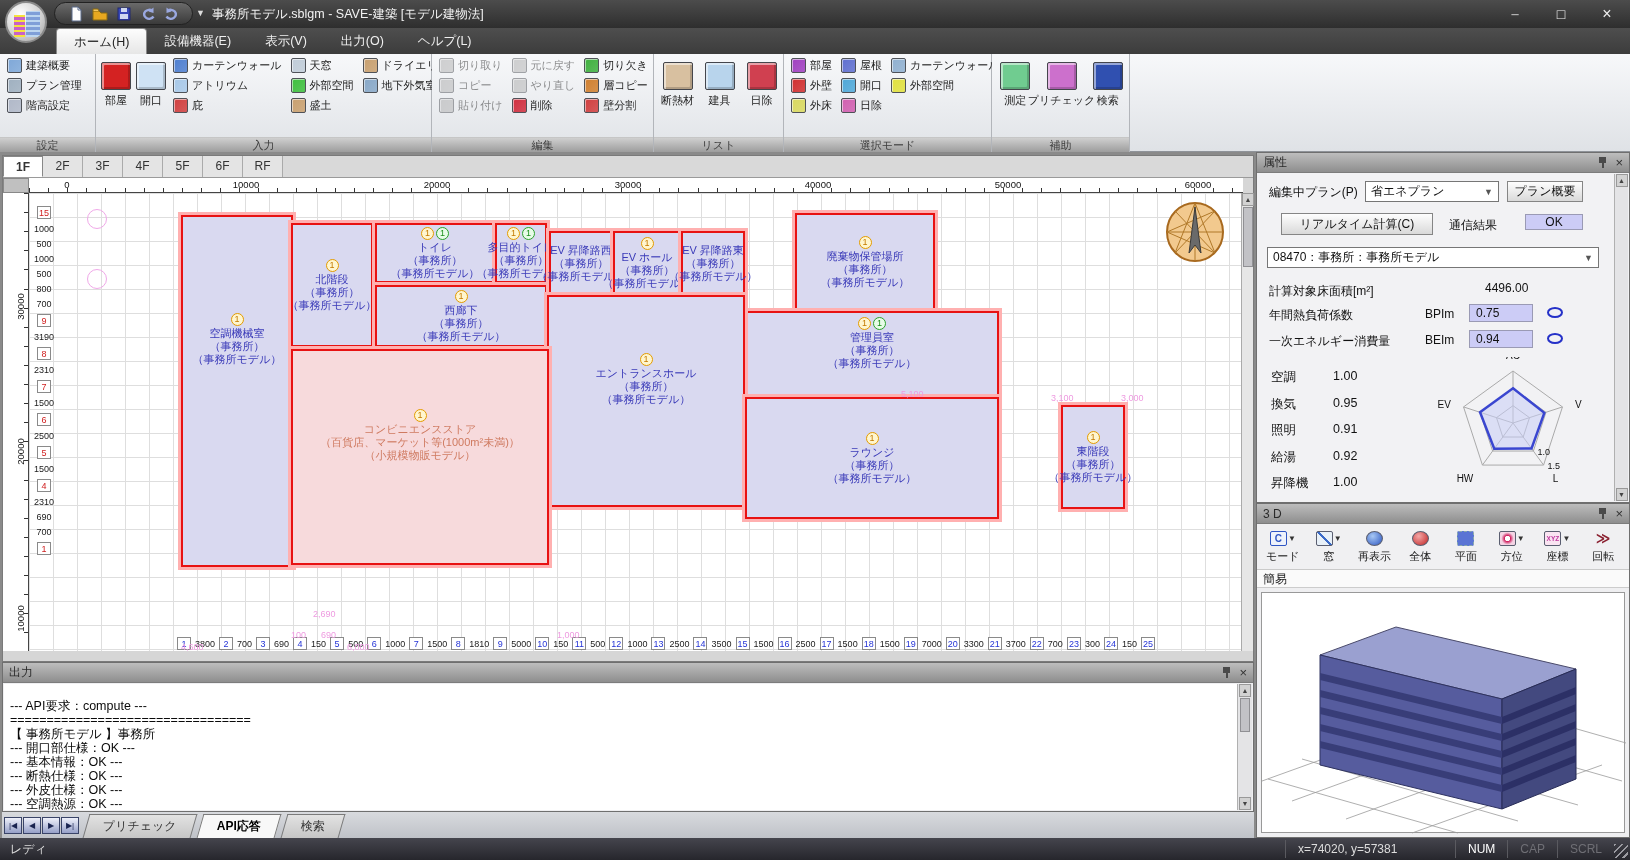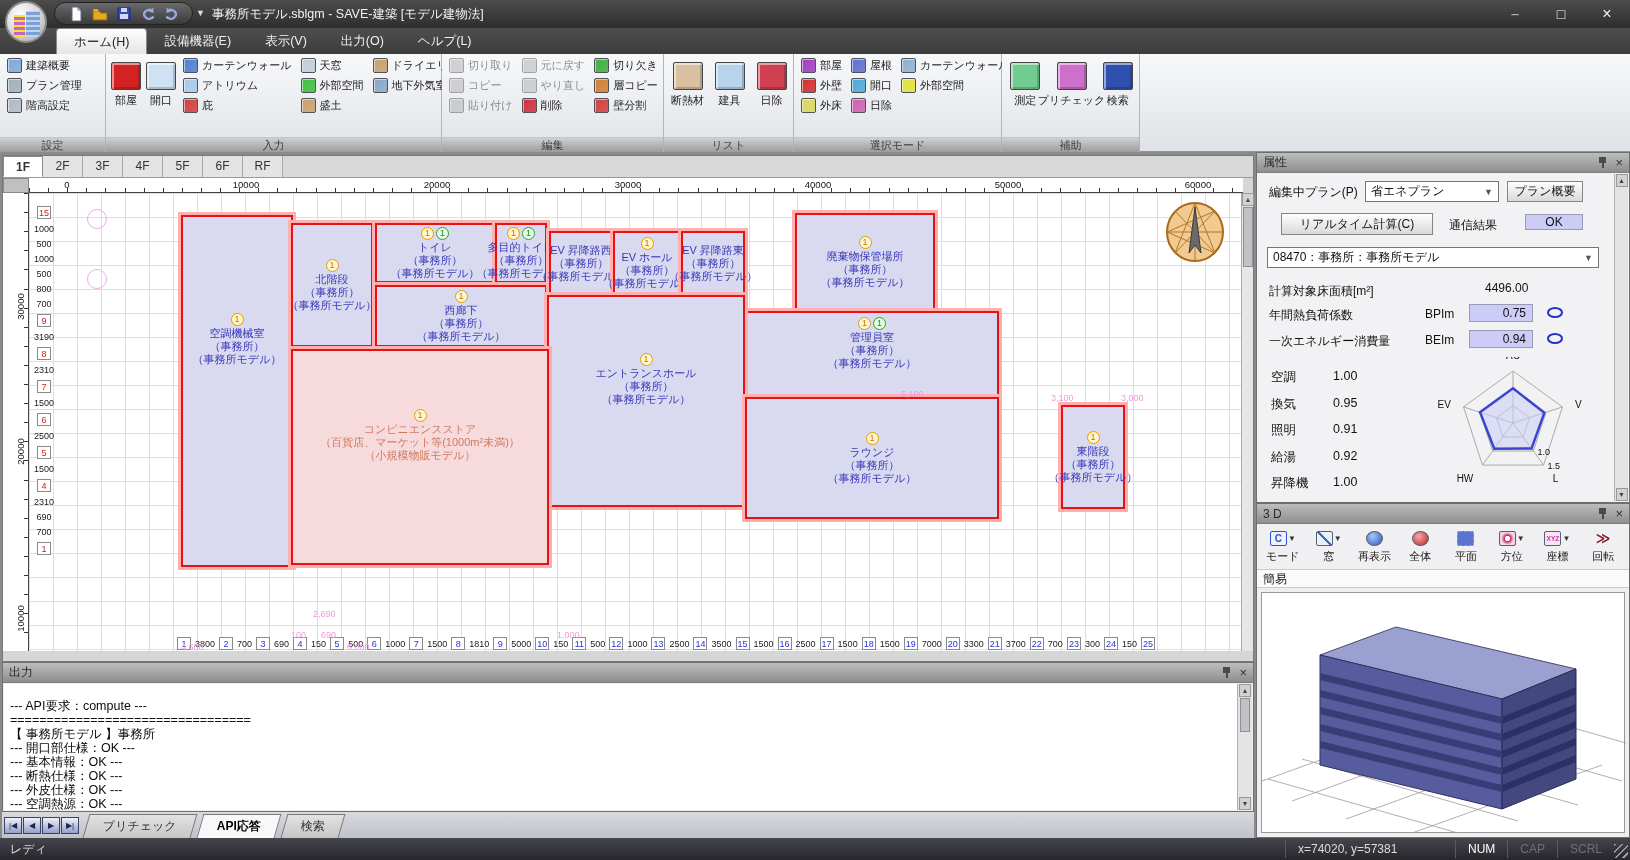--- a/index.html
+++ b/index.html
@@ -81,21 +81,21 @@
 .pin{width:9px;height:11px;position:relative;margin-right:8px}
 .pin::before{content:"";position:absolute;left:1px;top:0;width:7px;height:6px;background:#4a4a4a}
 .pin::after{content:"";position:absolute;left:4px;top:6px;width:1.5px;height:5px;background:#4a4a4a}
 .pclose{font-size:13px;color:#333;line-height:12px}
 #attr-panel{left:1256px;top:152px;width:374px;height:351px}
 .attr-body{position:relative;height:329px;background:#f2f2f4}
 .alabel{position:absolute;font-size:12px;color:#111;white-space:nowrap}
 .btn{background:linear-gradient(#fefefe,#d9d9d9);border:1px solid #858585;font-size:12px;text-align:center;color:#111}
 .selbox{background:#fff;border:1px solid #767676;display:flex;justify-content:space-between;align-items:center;padding:1px 5px;font-size:12px;color:#111}
 .selbox .car{font-size:9px;color:#555}
-.valbox{position:absolute;background:#ccccf6;border:1px solid #9a9ab4;text-align:right;padding:1px 6px;font-size:12px;width:64px;color:#111}
+.valbox{position:absolute;background:#ccccf6;border:1px solid #9a9ab4;text-align:left;padding:1px 6px;font-size:12px;width:64px;color:#111}
 .okbox{position:absolute;background:#ccccf6;border:1px solid #9a9ab4;text-align:center;font-size:12px;width:58px;color:#111}
 .bluedot{position:absolute;width:16px;height:11px;border:2px solid #2531c8;border-radius:50%}
 #metrics{position:absolute;left:14px;top:196px}
 .metric{display:flex;font-size:12.5px;margin-bottom:9.5px}
 .metric .ml{width:62px;color:#111}
 .metric .mv{color:#111}
 .pscroll{position:absolute;right:1px;top:21px;bottom:1px;width:14px;background:#e4e4e6;border-left:1px solid #b0b0b0;display:flex;flex-direction:column;align-items:center}
 
 #panel3d{left:1256px;top:503px;width:374px;height:335px}
 #t3bar{height:46px;display:flex;align-items:center;padding:2px 4px;gap:2px;background:#f0f0f2;border-bottom:1px solid #cacaca}
@@ -190,21 +190,21 @@
         <div class="mtab act" data-name="menu-tab-0">ホーム(H)</div>
         <div class="mtab" data-name="menu-tab-1">設備機器(E)</div>
         <div class="mtab" data-name="menu-tab-2">表示(V)</div>
         <div class="mtab" data-name="menu-tab-3">出力(O)</div>
         <div class="mtab" data-name="menu-tab-4">ヘルプ(L)</div>
       </div>
   </div>
 
   <div id="ribbon" data-name="ribbon">
     <div id="ribbon-groups">
-        <div class="rgroup" data-name="ribbon-group-0" style="width: 106px;">
+        <div class="rgroup" data-name="ribbon-group-0" style="width: 96px;">
           <div class="gbody vstack">
             <div class="sbtn" data-name="building-overview-button">
               <span class="ic16" data-name="building-overview-icon" style="background: linear-gradient(135deg, rgb(127, 168, 216), rgba(255, 255, 255, 0.133)), rgb(127, 168, 216);"></span>
               <span class="slbl" data-name="ribbon-button-label">建築概要</span>
             </div>
             <div class="sbtn" data-name="plan-manage-button">
               <span class="ic16" data-name="plan-manage-icon" style="background: linear-gradient(135deg, rgb(159, 176, 192), rgba(255, 255, 255, 0.133)), rgb(159, 176, 192);"></span>
               <span class="slbl" data-name="ribbon-button-label">プラン管理</span>
             </div>
             <div class="sbtn" data-name="floor-height-button">

